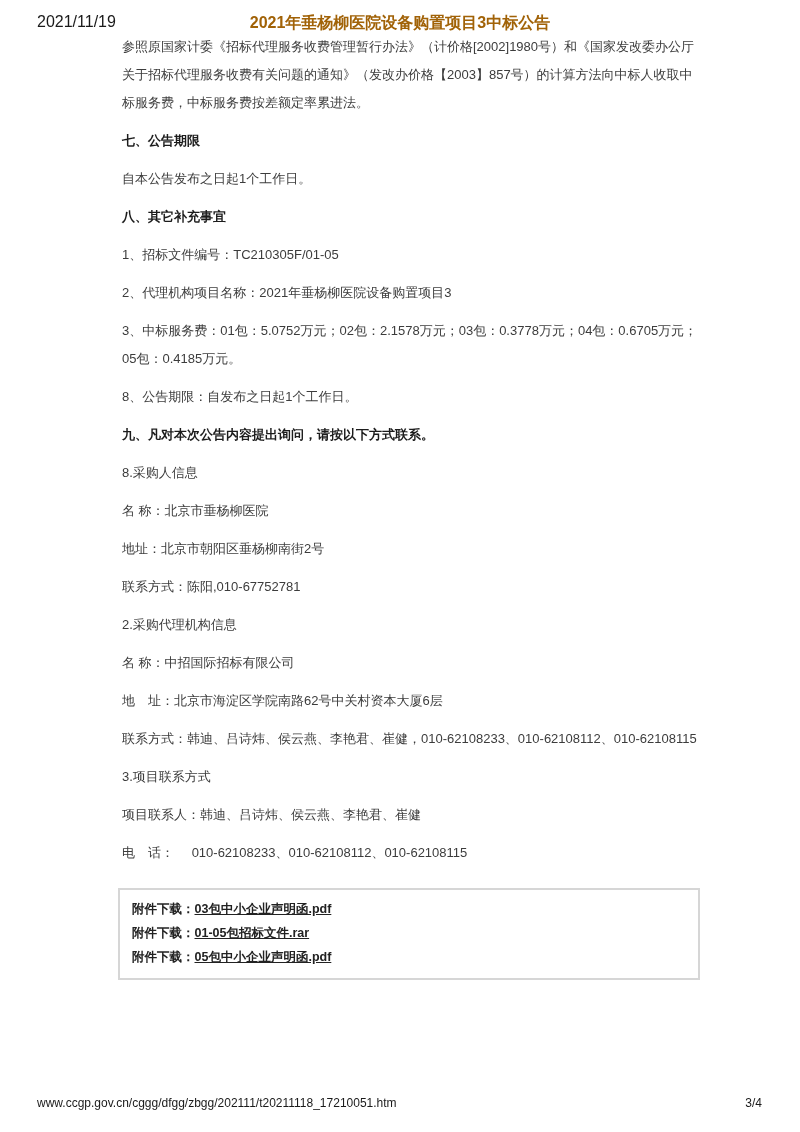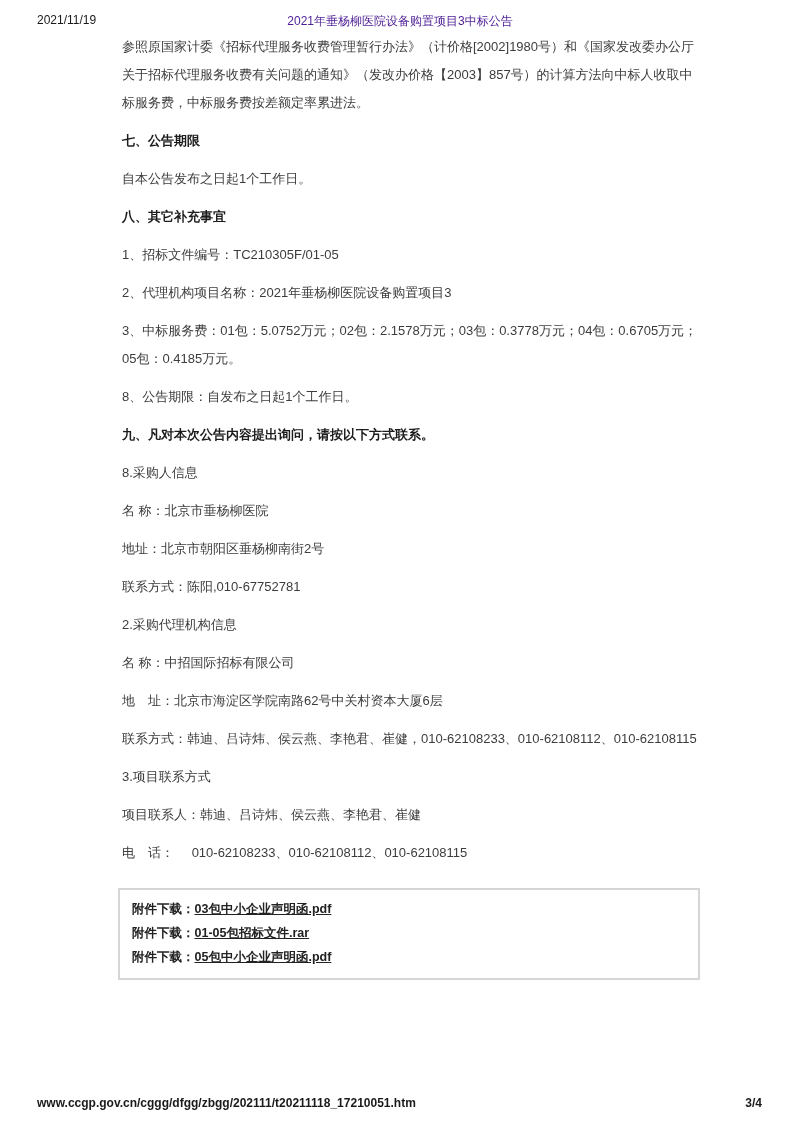--- a/index.html
+++ b/index.html
@@ -7,26 +7,26 @@
     width: 800px; height: 1132px;
     background: #ffffff;
     font-family: "Liberation Sans", "DejaVu Sans", sans-serif;
     overflow: hidden;
   }
   .page { position: relative; width: 800px; height: 1132px; background: #fff; }
 
   
   .print-header {
     position: absolute; top: 13px; left: 0; right: 0; height: 16px;
-    font-size: 12px; color: #1a1a1a;
+    font-size: 16px; color: #1a1a1a;
   }
   .print-header .date { position: absolute; left: 37px; top: 0; font-weight: 400; }
   .print-header .doc-title {
     position: absolute; left: 0; right: 0; top: 0;
-    text-align: center; font-weight: 400; color: #4c1d95;
+    text-align: center; font-weight: 700; color: #a16207;
   }
 
   
   .content {
     position: absolute; top: 33px; left: 122px; width: 578px;
     color: #3c3c3c; font-size: 13px; line-height: 28px;
   }
   .content p { margin: 0 0 10px 0; }
   .content p.heading { font-weight: 700; color: #1c1c1c; }
 
@@ -38,21 +38,21 @@
     border: 2px solid #d6d6d6;
     padding: 7px 4px 9px 12px;
     font-size: 12.5px; line-height: 24px;
   }
   .attach-row { font-weight: 700; color: #222; }
   .attach-row a { color: #222; text-decoration: underline; cursor: pointer; }
 
   
   .print-footer {
     position: absolute; left: 0; right: 0; top: 1096px; height: 16px;
-    font-size: 12px; color: #1a1a1a; font-weight: bold;
+    font-size: 12px; color: #1a1a1a;
   }
   .print-footer .url { position: absolute; left: 37px; top: 0; }
   .print-footer .page-num { position: absolute; right: 38px; top: 0; }
 </style>
 </head>
 <body>
 
 <div class="page">
 
   <div class="print-header">

